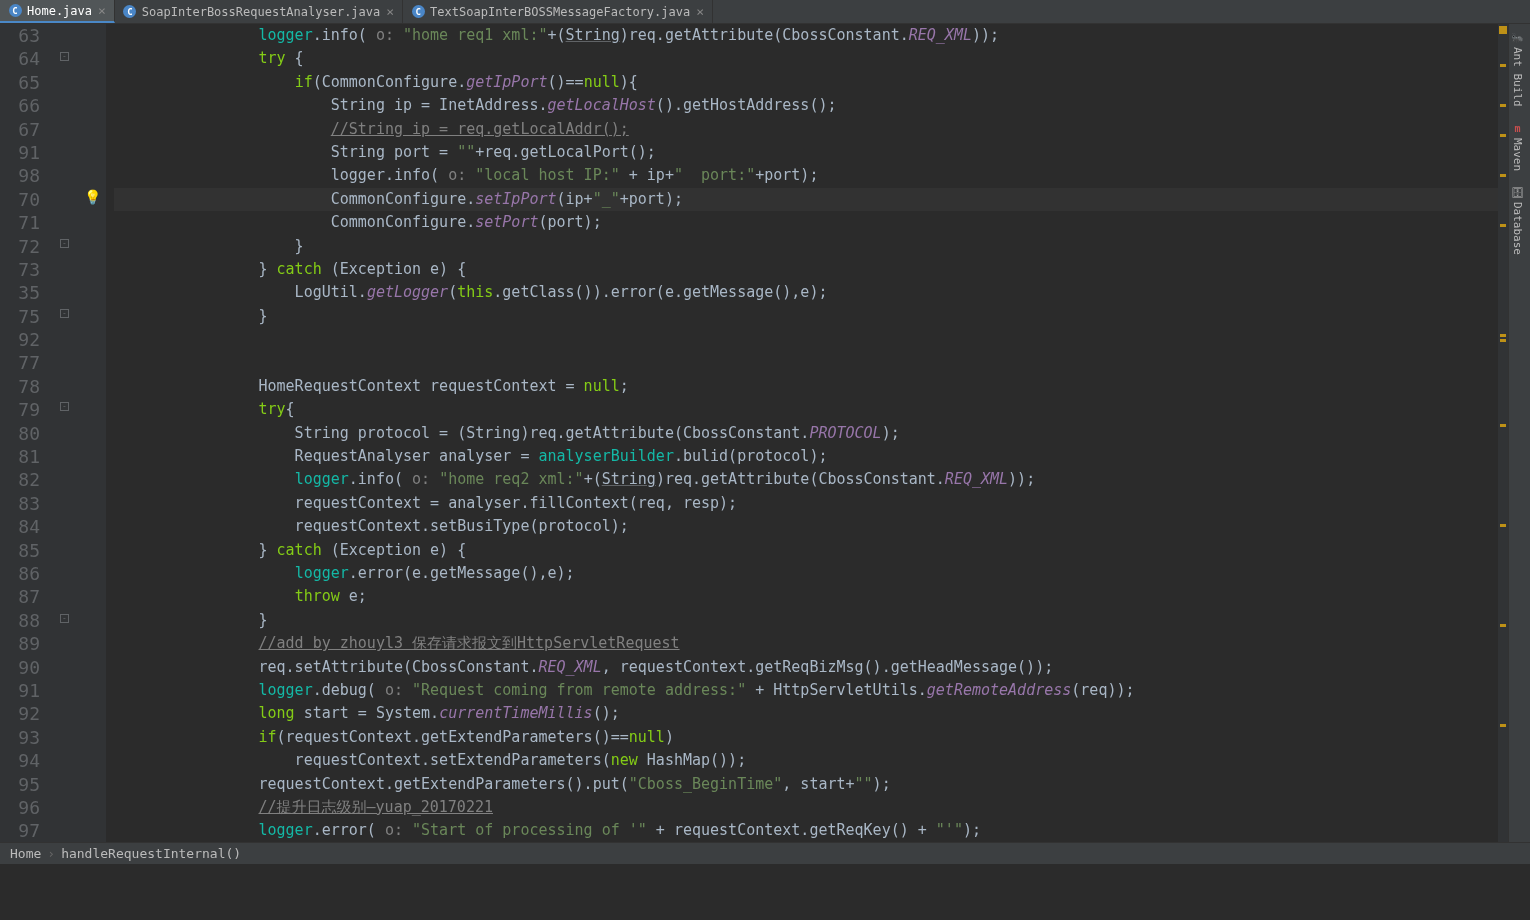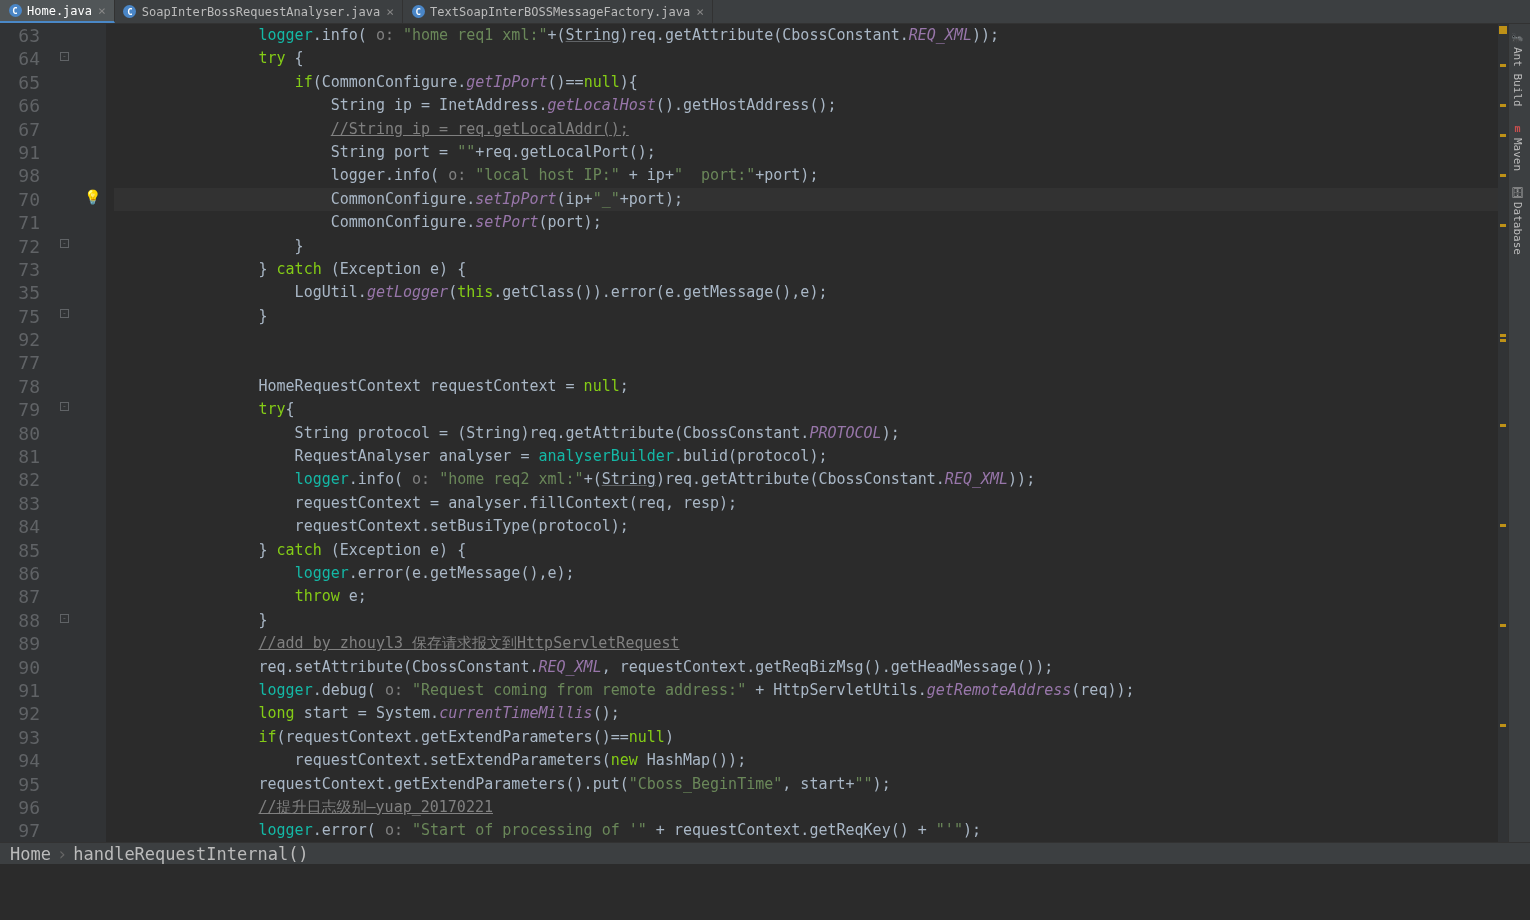--- a/index.html
+++ b/index.html
@@ -151,21 +151,21 @@
 .right-tab .ricon {
   writing-mode: horizontal-tb;
   font-size: 10px;
 }
 .breadcrumb {
   height: 22px;
   background: #3c3f41;
   display: flex;
   align-items: center;
   padding: 0 10px;
-  font-size: 17px;
+  font-size: 13px;
   color: #bbbbbb;
   border-top: 1px solid #323232;
 }
 .breadcrumb .sep { margin: 0 6px; color: #666; }
 .error-strip {
   width: 10px;
   background: #313335;
   position: relative;
 }
 .strip-mark {

